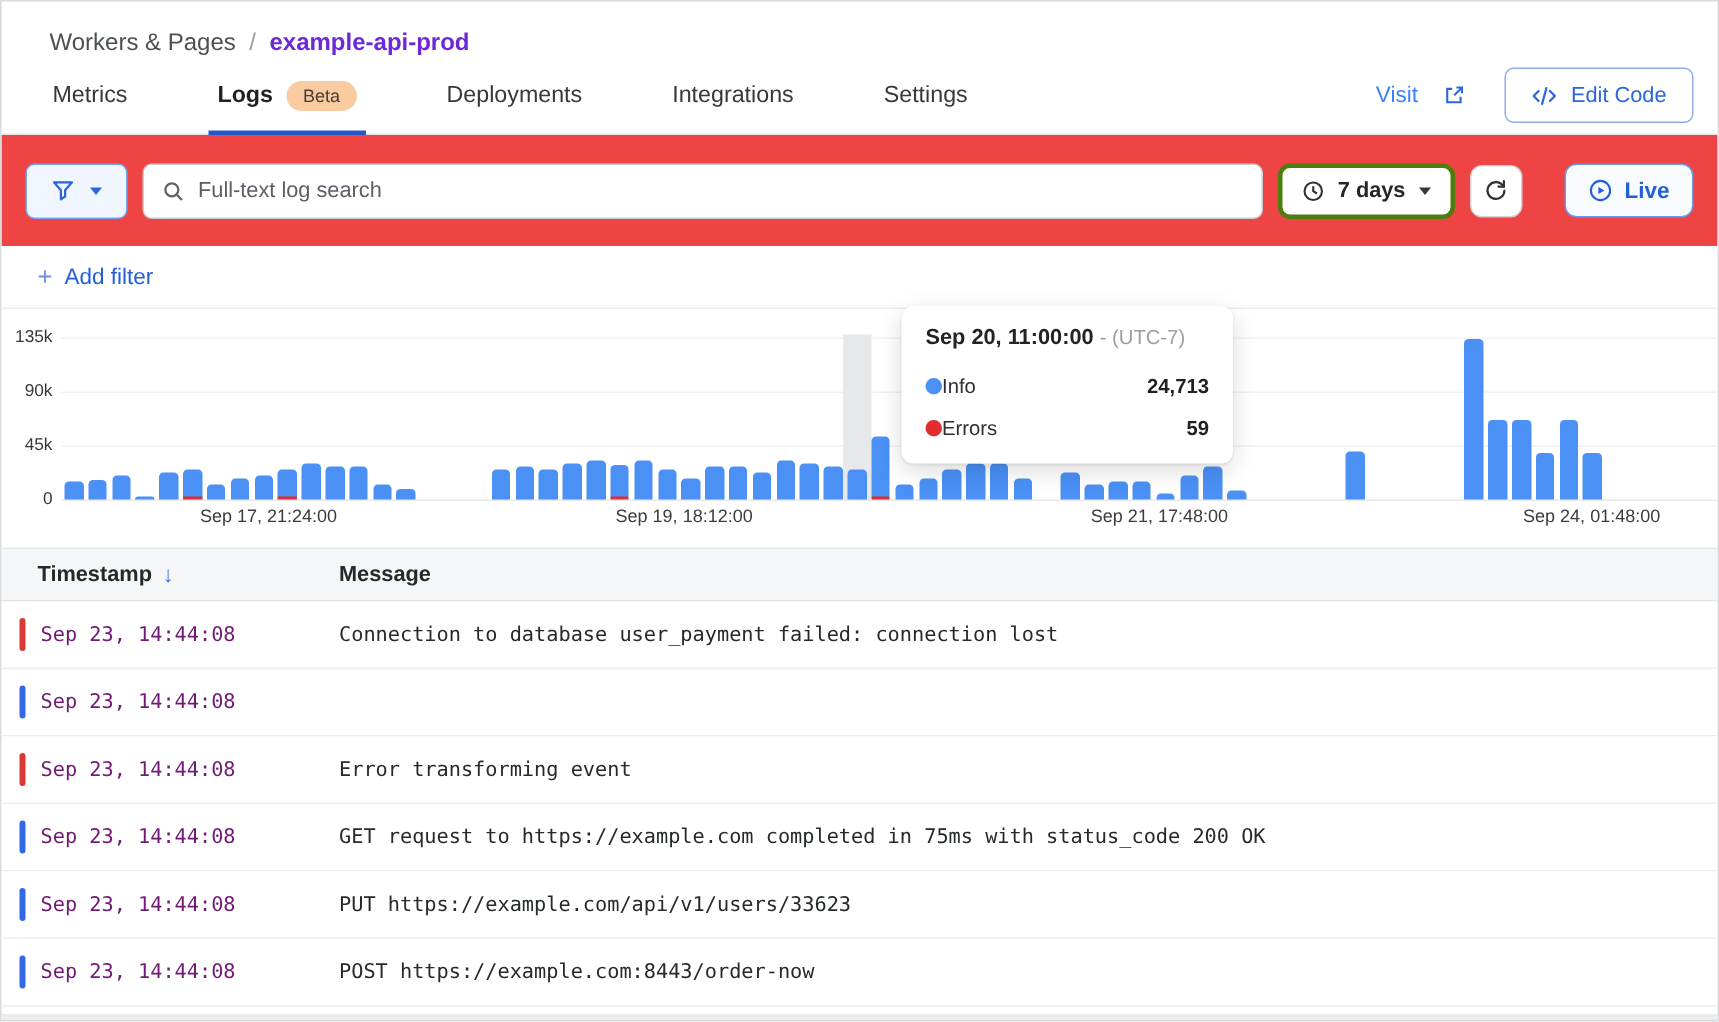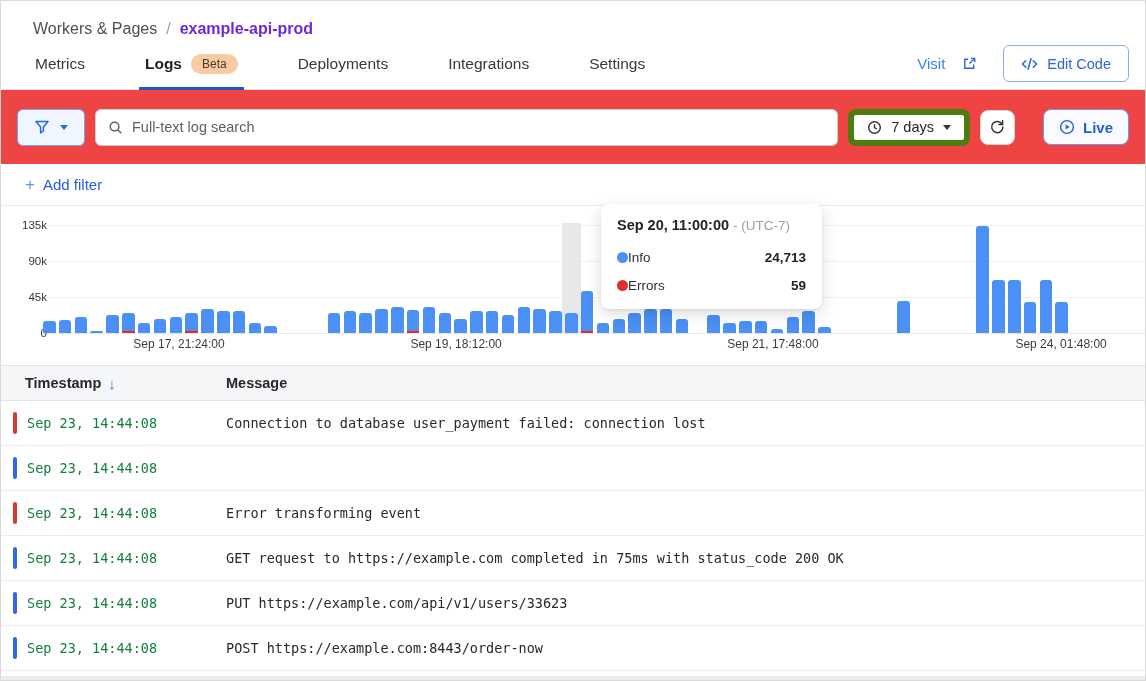--- a/index.html
+++ b/index.html
@@ -21,34 +21,34 @@
   .beta { display:inline-block; margin-left:9px; padding:3px 11px; border-radius:999px; background:#f8cba0; color:#473c31; font-size:12px; font-weight:400; }
   .tabs-actions { margin-left:auto; display:flex; align-items:center; gap:26px; }
   .visit { display:flex; align-items:center; gap:17px; color:#3b82f6; font-size:15px; cursor:pointer; }
   .btn-editcode { display:flex; align-items:center; gap:9px; height:37px; padding:0 17px; border:1px solid #8fabe8; border-radius:6px; background:#fff; color:#2b66dd; font-size:14.5px; cursor:pointer; }
   
   .filter-bar { display:flex; align-items:center; gap:10px; height:74px; padding:0 16px; background:#ef4444; }
   .btn-filter { display:flex; align-items:center; justify-content:center; gap:10px; width:68px; height:37px; border:1px solid #79a4ec; border-radius:6px; background:#eff6ff; color:#2b66dd; cursor:pointer; }
   .search-box { flex:1; display:flex; align-items:center; gap:9px; height:37px; padding:0 12px; border:1px solid #c9cbce; border-radius:6px; background:#fff; }
   .search-box input { flex:1; border:none; outline:none; font-size:14.5px; color:#333; background:transparent; font-family:"Liberation Sans",sans-serif; }
   .search-box input::placeholder { color:#5a5f66; }
-  .btn-range { display:flex; align-items:center; gap:9px; height:37px; padding:0 13px; border:6px solid #4d7c0f; border-radius:8px; background:#fff; font-size:14.5px; font-weight:400; color:#24262a; cursor:pointer; }
+  .btn-range { display:flex; align-items:center; gap:9px; height:37px; padding:0 13px; border:3px solid #4d7c0f; border-radius:8px; background:#fff; font-size:14.5px; font-weight:700; color:#24262a; cursor:pointer; }
   .btn-refresh { display:flex; align-items:center; justify-content:center; width:35px; height:35px; border:1px solid #d2d4d6; border-radius:8px; background:#fff; cursor:pointer; }
   .btn-live { display:flex; align-items:center; gap:8px; height:36px; padding:0 15px; margin-left:18px; border:1px solid #6b97e8; border-radius:8px; background:#f8fbff; color:#2360d8; font-size:15px; font-weight:600; cursor:pointer; }
   .caret { width:0; height:0; border-left:4.5px solid transparent; border-right:4.5px solid transparent; border-top:5.5px solid currentColor; }
   .caret.dark { color:#34373b; }
   
   .add-filter-row { display:flex; align-items:center; height:42px; padding-left:24px; border-bottom:1px solid #ececee; background:#fff; }
   .add-filter { display:flex; align-items:center; gap:8px; color:#2360d8; font-size:15px; cursor:pointer; }
   .add-filter .plus { color:#6d92e4; font-size:17px; }
   
   .chart { position:relative; height:159px; background:#fff; }
   .gridline { position:absolute; left:40px; right:0; height:1px; background:#f1f1f3; }
   .baseline { position:absolute; left:40px; right:0; top:127px; height:1px; background:#e7e8ea; }
-  .ytick { position:absolute; left:12px; width:34px; text-align:right; font-size:11.5px; color:#34363a; transform:translateY(-50%); }
+  .ytick { position:absolute; left:0; width:34px; text-align:right; font-size:11.5px; color:#34363a; transform:translateY(-50%); }
   .plot { position:absolute; left:40px; right:0; top:0; bottom:0; }
   .bar { position:absolute; bottom:32px; border-radius:3px 3px 0 0; overflow:hidden; display:flex; flex-direction:column; justify-content:flex-end; }
   .bar-err { width:100%; }
   .hover-band { position:absolute; top:17px; bottom:32px; width:18.5px; background:#e7e8e9; }
   .xtick { position:absolute; top:131px; transform:translateX(-50%); font-size:12px; color:#3a3c40; white-space:nowrap; }
   
   .tooltip { position:absolute; left:600px; top:203px; width:221px; background:#fff; border-radius:8px; padding:13px 16px 13px; box-shadow:0 1px 2px rgba(0,0,0,.08), 0 5px 16px rgba(0,0,0,.14); z-index:10; }
   .tt-title { font-size:14.5px; color:#202327; font-weight:700; }
   .tt-title .tz { color:#9ba0a6; font-weight:400; font-size:13.5px; }
   .tt-rows { margin-top:13px; display:flex; flex-direction:column; gap:6px; }
@@ -57,21 +57,21 @@
   .tt-name { font-size:13.5px; color:#2c2f33; }
   .tt-val { margin-left:auto; font-size:13.5px; font-weight:700; color:#1e2125; }
   
   .thead { display:flex; align-items:center; height:36px; padding-left:24px; background:#f5f6f7; border-top:1px solid #e2e3e5; border-bottom:1px solid #e2e3e5; font-size:14.5px; font-weight:700; color:#26282b; }
   .th-ts { width:201px; display:flex; align-items:center; gap:7px; }
   .sort-arrow { color:#3f74e8; font-weight:400; font-size:15px; }
   .row { display:flex; align-items:center; height:45px; padding-left:12px; border-bottom:1px solid #ededef; background:#fff; font-family:"DejaVu Sans Mono", monospace; font-size:13.5px; }
   .ind { width:4px; height:22px; border-radius:2px; margin-right:10px; flex:0 0 auto; }
   .ind.error { background:#d63a32; }
   .ind.info { background:#3268e7; }
-  .cell-ts { width:199px; color:#15803d; flex:0 0 auto; }
+  .cell-ts { width:199px; color:#701a75; flex:0 0 auto; }
   .cell-msg { color:#26292d; white-space:nowrap; }
   .bottom-peek { position:absolute; left:0; right:0; bottom:0; height:4px; background:#ececee; }
   svg { display:block; }
 </style>
 </head>
 <body>
 
 <div class="breadcrumb">
   <span>Workers &amp; Pages</span><span class="sep">/</span><span class="page">example-api-prod</span>
 </div>

